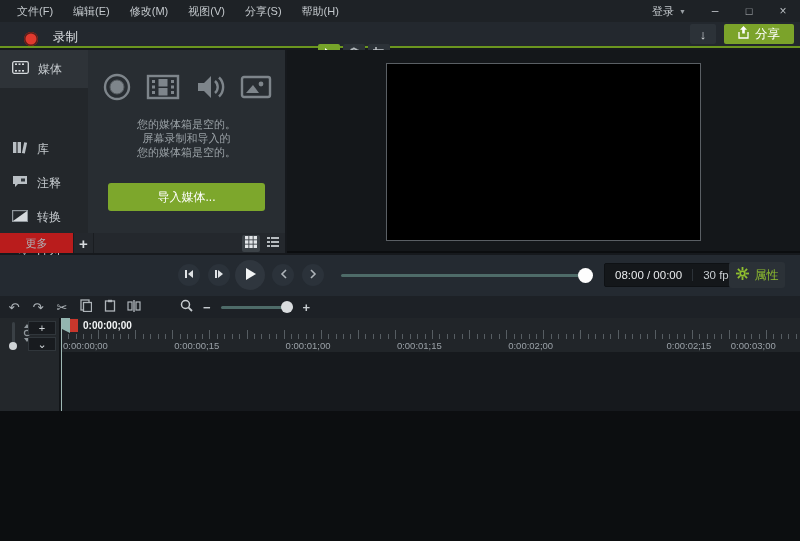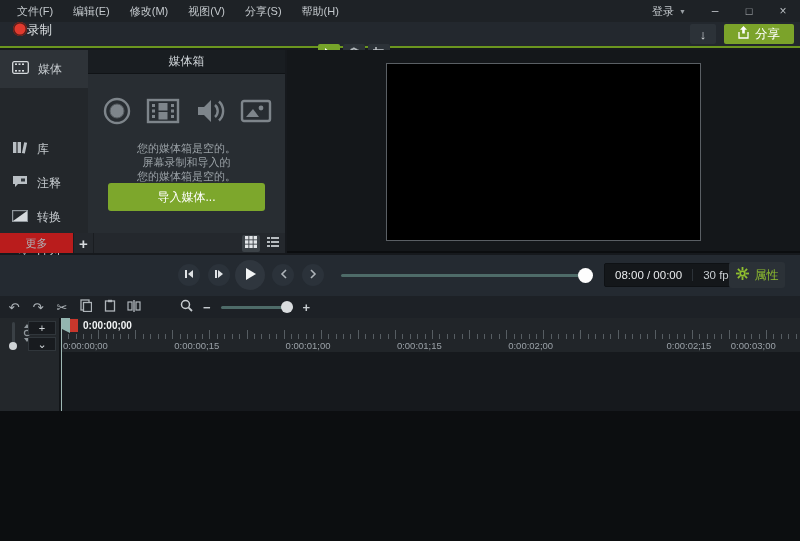--- a/index.html
+++ b/index.html
@@ -13,21 +13,21 @@
   .menu-item { padding:3px 9px; font-size:11px; color:#c3c8cc; cursor:default; }
   .win-title { position:absolute; left:50%; transform:translateX(-50%); top:4px; font-size:11.5px; color:#d4d8db; white-space:nowrap; }
   .tb-right { position:absolute; right:0; top:0; height:22px; display:flex; align-items:center; }
   .login { display:flex; align-items:center; gap:5px; font-size:11px; color:#c3c8cc; padding:0 12px; }
   .login .caret { font-size:7px; color:#9aa0a5; }
   .winbtn { width:34px; height:22px; display:flex; align-items:center; justify-content:center; color:#b9bec2; font-size:12px; }
   .winbtn.max { font-size:11px; }
 
   
   .toolbar { position:absolute; left:0; top:22px; width:800px; height:26px; background:#23282e; border-bottom:2px solid #6b961f; display:flex; align-items:center; }
-  .record-btn { display:flex; align-items:flex-start; gap:0; padding:0 13px; height:100%; }
+  .record-btn { display:flex; align-items:flex-end; gap:15px; padding:0 24px; height:100%; }
   .rec-dot { width:14px; height:14px; border-radius:50%; background:#e03a2e; box-shadow:0 0 0 1.5px #5a1f1a inset; }
   .record-label { color:#dde1e4; font-size:12.5px; }
   .tools { position:absolute; left:318px; top:2px; display:flex; align-items:center; gap:3px; }
   .tool { width:22px; height:20px; display:flex; align-items:center; justify-content:center; border-radius:2px; background:#2c3238; }
   .tool.selected { background:#76a42a; }
   .tool svg { display:block; }
   .zoom-select { margin-left:8px; width:80px; height:20px; background:#2c3238; border-radius:2px; display:flex; align-items:center; justify-content:space-between; padding:0 8px; color:#cfd4d7; font-size:11px;margin-top:39px; }
   .zoom-select .caret { font-size:7px; color:#9aa0a5; }
   .toolbar-right { position:absolute; right:6px; top:2px; display:flex; align-items:center; gap:8px; }
   .dl-btn { width:26px; height:20px; background:#2c3238; border-radius:2px; display:flex; align-items:center; justify-content:center; color:#d8dcdf; font-weight:bold; font-size:13px; }
@@ -227,21 +227,20 @@
               <rect x="11.9" y="10.4" width="1.2" height="2.4" fill="#8f969b"></rect>
             </svg>
         </span>
         <span>行为</span>
       </div>
     </div>
     <div class="side-more">更多</div>
     <div class="side-plus">+</div>
 
     <div class="mediabin">
-      <div class="mb-header">媒体箱</div>
       <div class="mb-icons">
         <span>
           <svg width="30" height="30" viewBox="0 0 30 30">
               <circle cx="15" cy="15" r="12" fill="none" stroke="#7e858b" stroke-width="2.4"></circle>
               <circle cx="15" cy="15" r="7" fill="#7e858b"></circle>
               <circle cx="15" cy="15" r="7" fill="none" stroke="#565c61" stroke-width="1"></circle>
             </svg>
         </span>
         <span>
           <svg width="34" height="30" viewBox="0 0 34 30">

